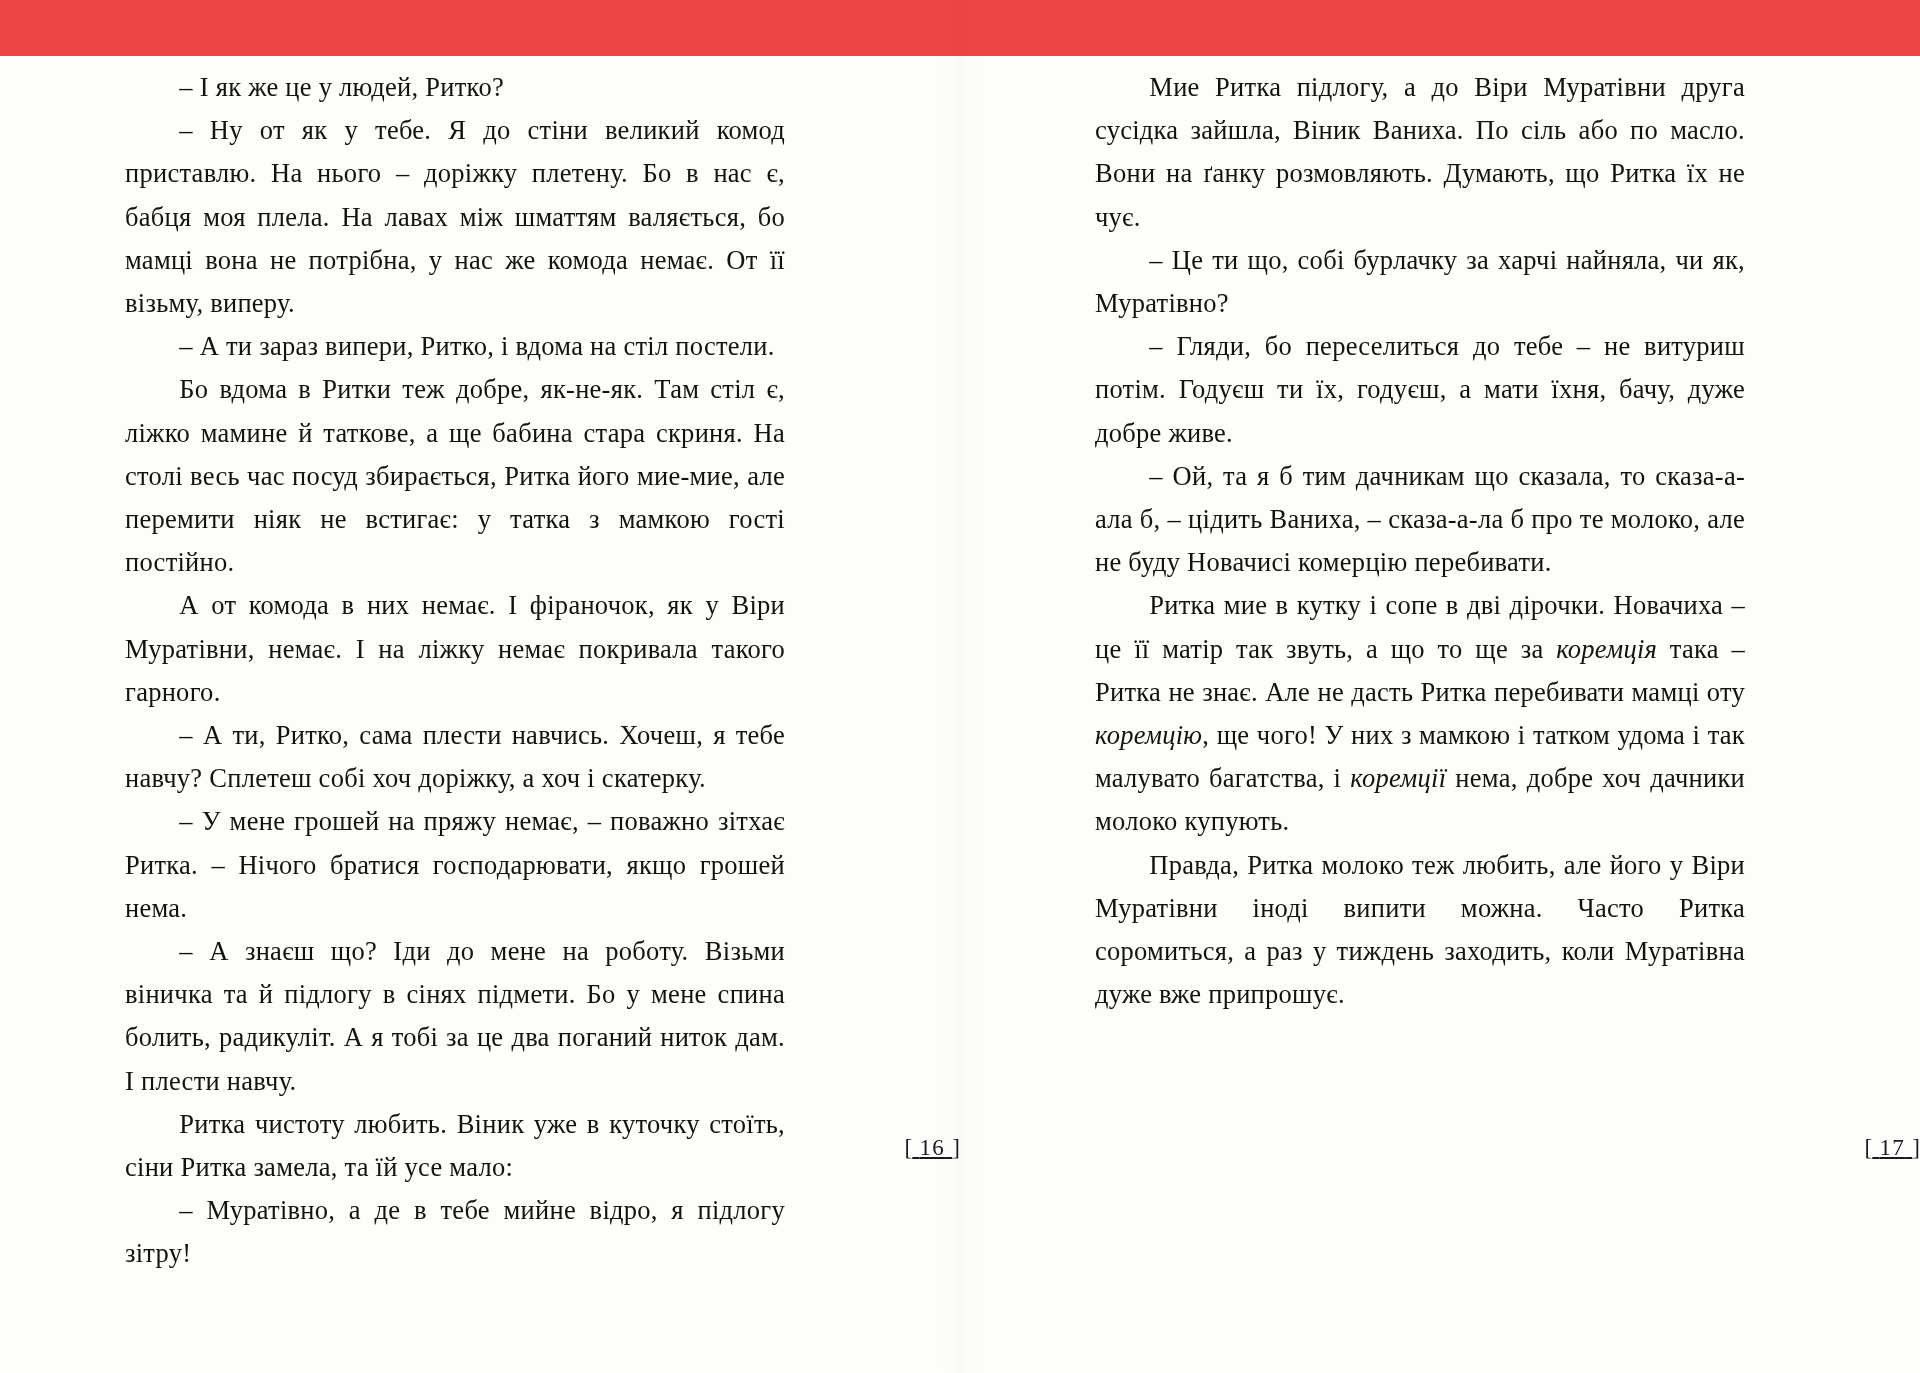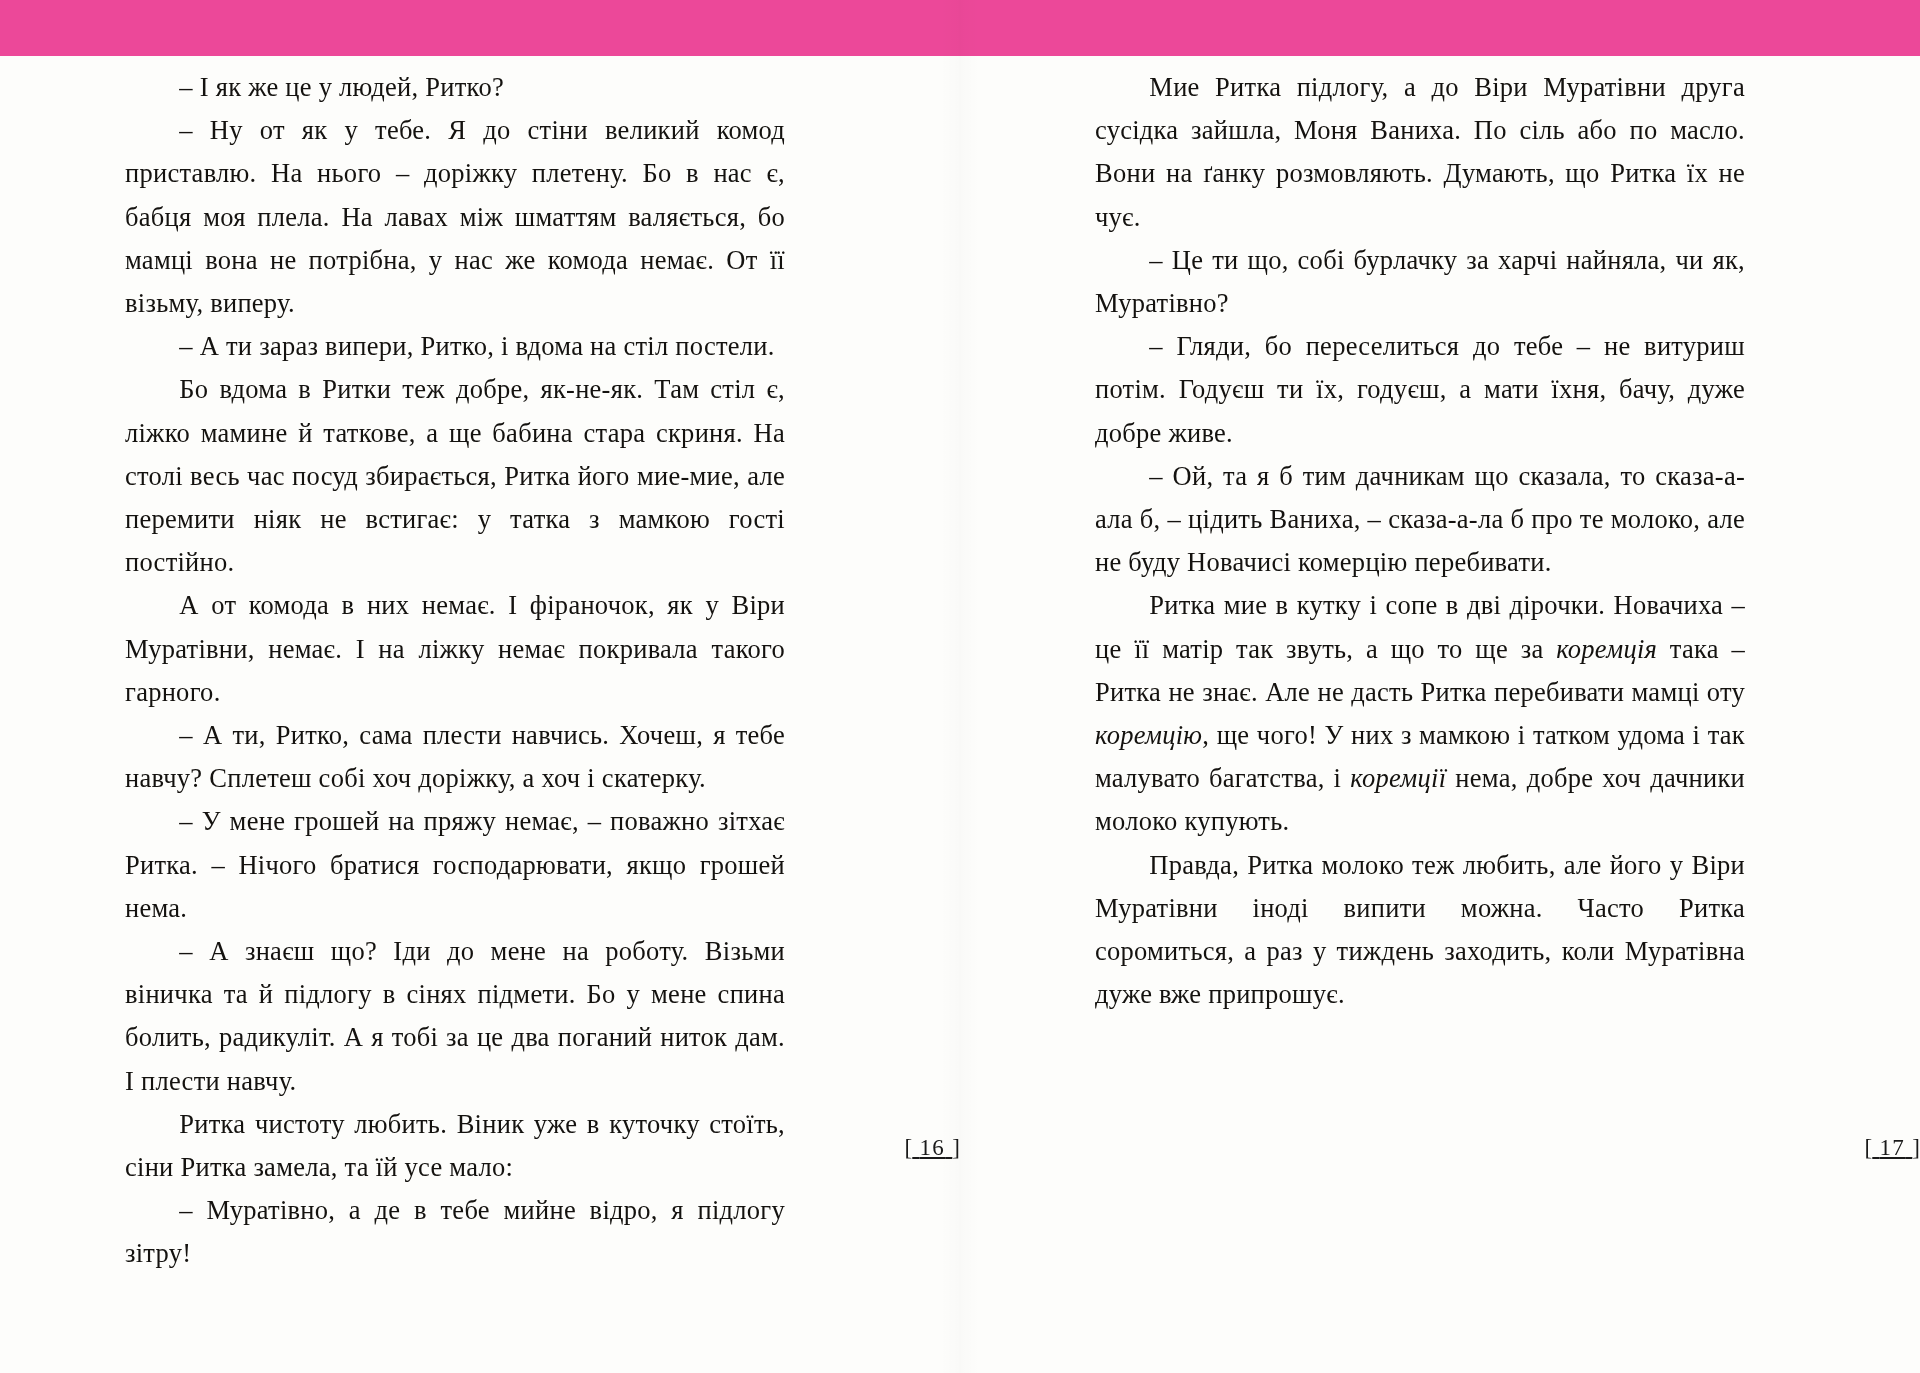--- a/index.html
+++ b/index.html
@@ -11,21 +11,21 @@
     width: 1920px;
     height: 1373px;
     font-family: "Liberation Serif", "DejaVu Serif", serif;
     color: #111111;
     overflow: hidden;
   }
   .spread {
     position: relative;
     width: 1920px;
     height: 1373px;
-    background: #ec4899;
+    background: #ef4444;
     display: flex;
     justify-content: space-between;
     box-sizing: border-box;
     padding: 56px 0 0 0;
   }
   .page {
     position: relative;
     width: 960px;
     height: 1373px;
     box-sizing: border-box;
@@ -99,21 +99,21 @@
     </div>
     <div class="folio">
       <span class="br">[</span>
       <span>16</span>
       <span class="br">]</span>
     </div>
   </div>
 
   <div class="page page-right">
     <div class="textblock" id="right-text">
-        <p><span>Мие Ритка підлогу, а до Віри Муратівни друга сусідка зайшла, Моня Ваниха. По сіль або по масло. Вони на ґанку розмовляють. Думають, що Ритка їх не чує.</span></p>
+        <p><span>Мие Ритка підлогу, а до Віри Муратівни друга сусідка зайшла, Віник Ваниха. По сіль або по масло. Вони на ґанку розмовляють. Думають, що Ритка їх не чує.</span></p>
         <p><span>– Це ти що, собі бурлачку за харчі найняла, чи як, Муратівно?</span></p>
         <p><span>– Гляди, бо переселиться до тебе – не витуриш потім. Годуєш ти їх, годуєш, а мати їхня, бачу, дуже добре живе.</span></p>
         <p><span>– Ой, та я б тим дачникам що сказала, то сказа-а-ала б, – цідить Ваниха, – сказа-а-ла б про те молоко, але не буду Новачисі комерцію перебивати.</span></p>
         <p><span>Ритка мие в кутку і сопе в дві дірочки. Новачиха – це її матір так звуть, а що то ще за </span><em>коремція</em><span> така – Ритка не знає. Але не дасть Ритка перебивати мамці оту </span><em>коремцію</em><span>, ще чого! У них з мамкою і татком удома і так малувато багатства, і </span><em>коремції</em><span> нема, добре хоч дачники молоко купують.</span></p>
         <p><span>Правда, Ритка молоко теж любить, але його у Віри Муратівни іноді випити можна. Часто Ритка соромиться, а раз у тиждень заходить, коли Муратівна дуже вже припрошує.</span></p>
       </div>
     <div class="folio">
       <span class="br">[</span>
       <span>17</span>
       <span class="br">]</span>

